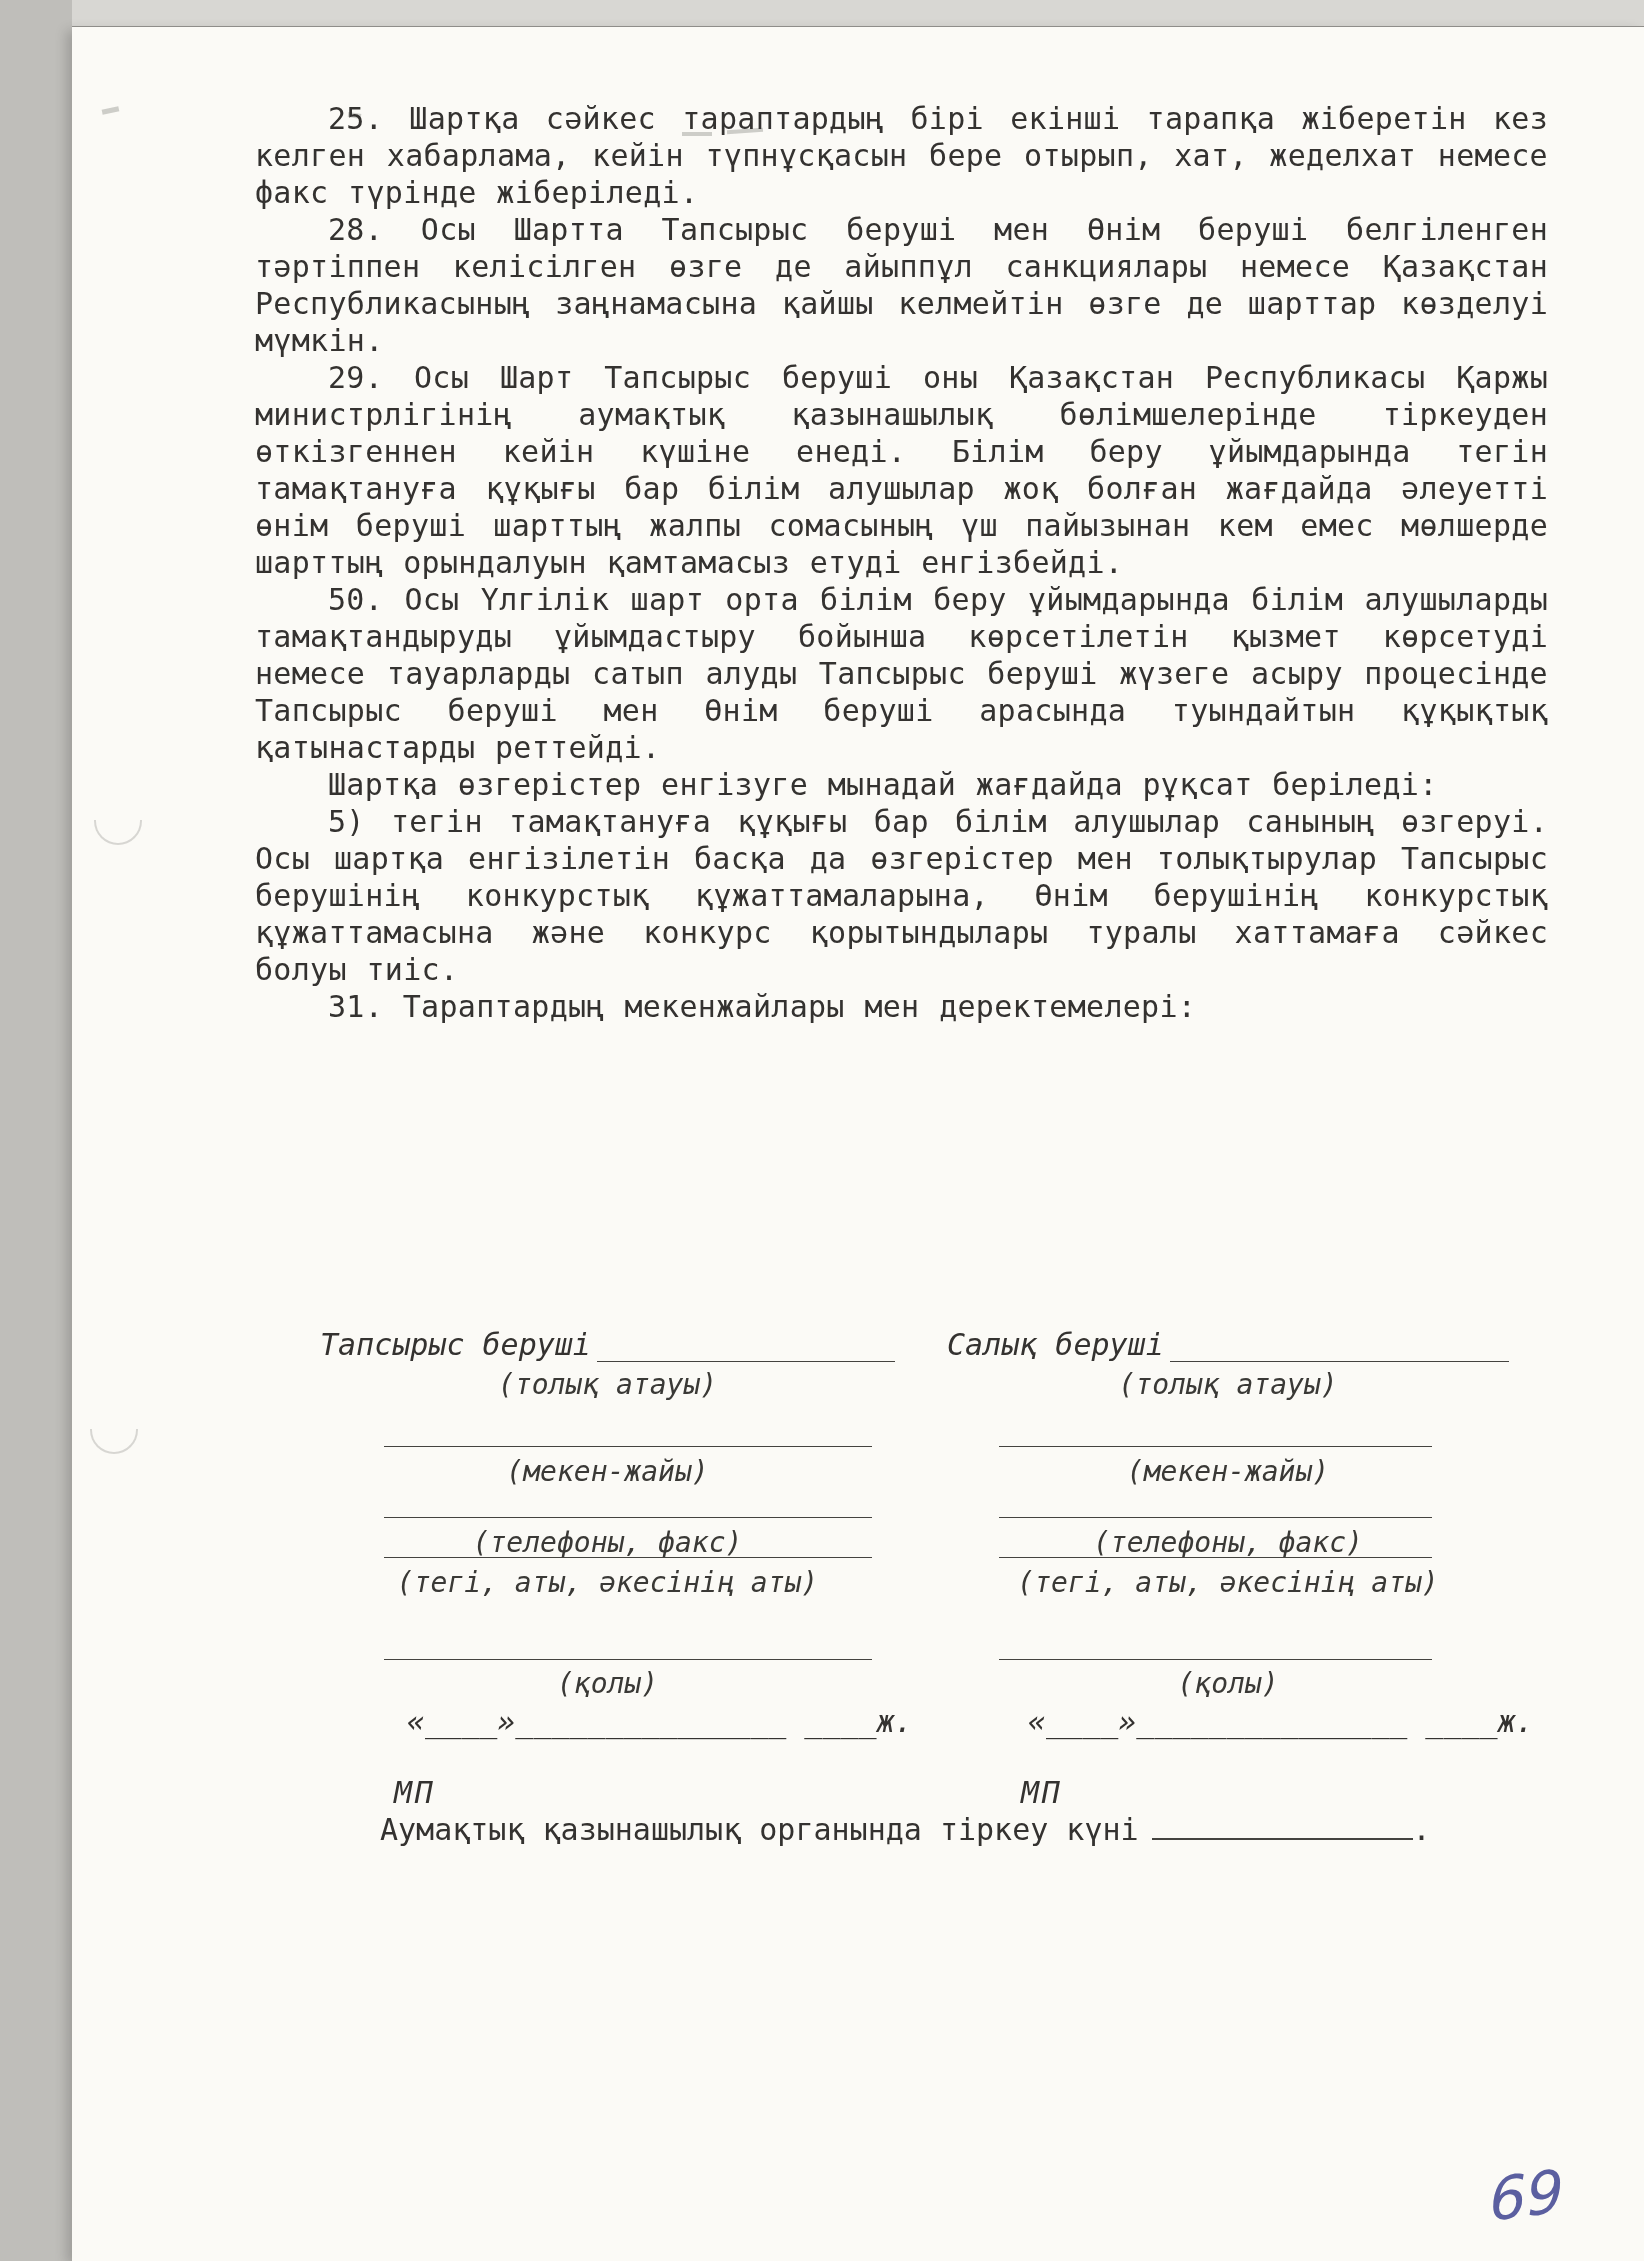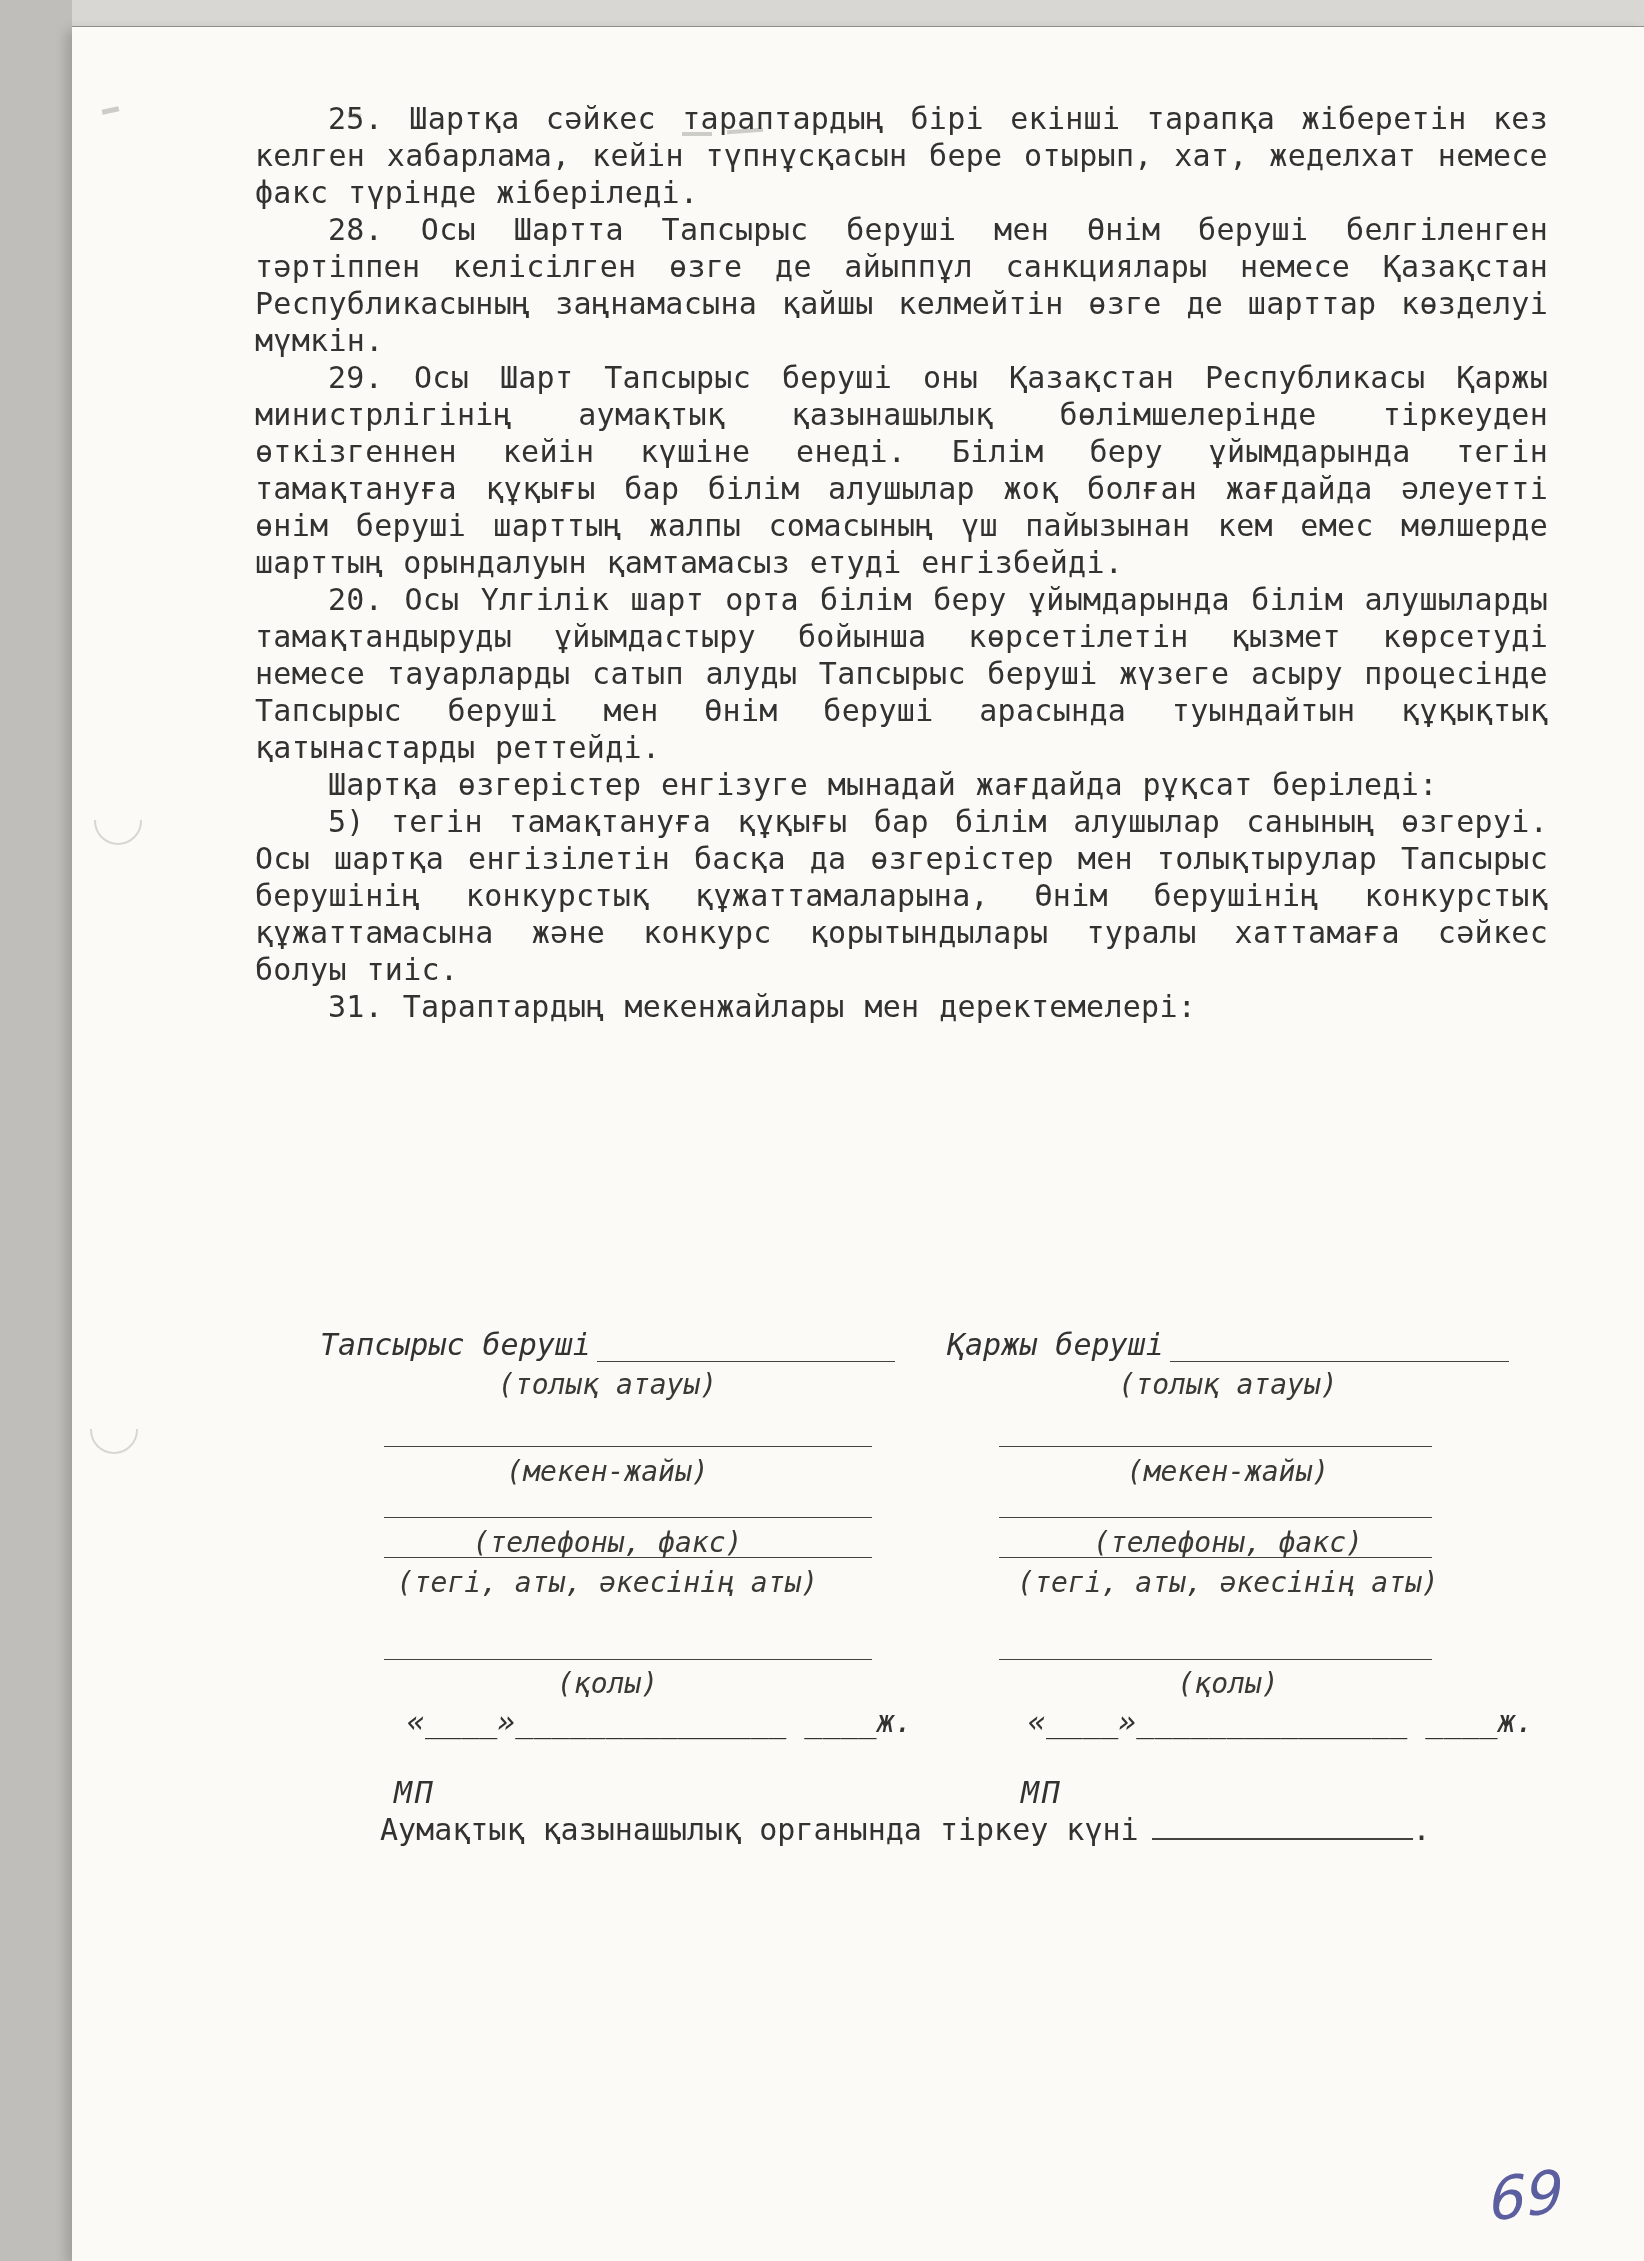--- a/index.html
+++ b/index.html
@@ -89,21 +89,21 @@
   <div class="punch punch-2"></div>
   <div class="smudge s1"></div>
   <div class="smudge s2"></div>
   <div class="smudge s3"></div>
   <div class="smudge s4"></div>
 
   <div class="content">
     <p>25. Шартқа сәйкес тараптардың бірі екінші тарапқа жіберетін кез келген хабарлама, кейін түпнұсқасын бере отырып, хат, жеделхат немесе факс түрінде жіберіледі.</p>
     <p>28. Осы Шартта Тапсырыс беруші мен Өнім беруші белгіленген тәртіппен келісілген өзге де айыппұл санкциялары немесе Қазақстан Республикасының заңнамасына қайшы келмейтін өзге де шарттар көзделуі мүмкін.</p>
     <p>29. Осы Шарт Тапсырыс беруші оны Қазақстан Республикасы Қаржы министрлігінің аумақтық қазынашылық бөлімшелерінде тіркеуден өткізгеннен кейін күшіне енеді. Білім беру ұйымдарында тегін тамақтануға құқығы бар білім алушылар жоқ болған жағдайда әлеуетті өнім беруші шарттың жалпы сомасының үш пайызынан кем емес мөлшерде шарттың орындалуын қамтамасыз етуді енгізбейді.</p>
-    <p>20. Осы Үлгілік шарт орта білім беру ұйымдарында білім алушыларды тамақтандыруды ұйымдастыру бойынша көрсетілетін қызмет көрсетуді немесе тауарларды сатып алуды Тапсырыс беруші жүзеге асыру процесінде Тапсырыс беруші мен Өнім беруші арасында туындайтын құқықтық қатынастарды реттейді.</p>
+    <p>50. Осы Үлгілік шарт орта білім беру ұйымдарында білім алушыларды тамақтандыруды ұйымдастыру бойынша көрсетілетін қызмет көрсетуді немесе тауарларды сатып алуды Тапсырыс беруші жүзеге асыру процесінде Тапсырыс беруші мен Өнім беруші арасында туындайтын құқықтық қатынастарды реттейді.</p>
     <p>Шартқа өзгерістер енгізуге мынадай жағдайда рұқсат беріледі:</p>
     <p>5) тегін тамақтануға құқығы бар білім алушылар санының өзгеруі. Осы шартқа енгізілетін басқа да өзгерістер мен толықтырулар Тапсырыс берушінің конкурстық құжаттамаларына, Өнім берушінің конкурстық құжаттамасына және конкурс қорытындылары туралы хаттамаға сәйкес болуы тиіс.</p>
     <p>31. Тараптардың мекенжайлары мен деректемелері:</p>
   </div>
 
   <div class="sig-col col-customer">
     <div class="sig-head">
       <span class="sig-label">Тапсырыс беруші</span>
       <span class="fill"></span>
     </div>
@@ -115,21 +115,21 @@
     <div class="bl bl-person"></div>
     <div class="cap cap-person">(тегі, аты, әкесінің аты)</div>
     <div class="bl bl-sign"></div>
     <div class="cap cap-signature">(қолы)</div>
     <div class="date-row">«____»_______________ ____ж.</div>
     <div class="stamp">МП</div>
   </div>
 
   <div class="sig-col col-supplier">
     <div class="sig-head">
-      <span class="sig-label">Қаржы беруші</span>
+      <span class="sig-label">Салық беруші</span>
       <span class="fill"></span>
     </div>
     <div class="cap cap-fullname">(толық атауы)</div>
     <div class="bl bl-address"></div>
     <div class="cap cap-address">(мекен-жайы)</div>
     <div class="bl bl-phone"></div>
     <div class="cap cap-phone">(телефоны, факс)</div>
     <div class="bl bl-person"></div>
     <div class="cap cap-person">(тегі, аты, әкесінің аты)</div>
     <div class="bl bl-sign"></div>

